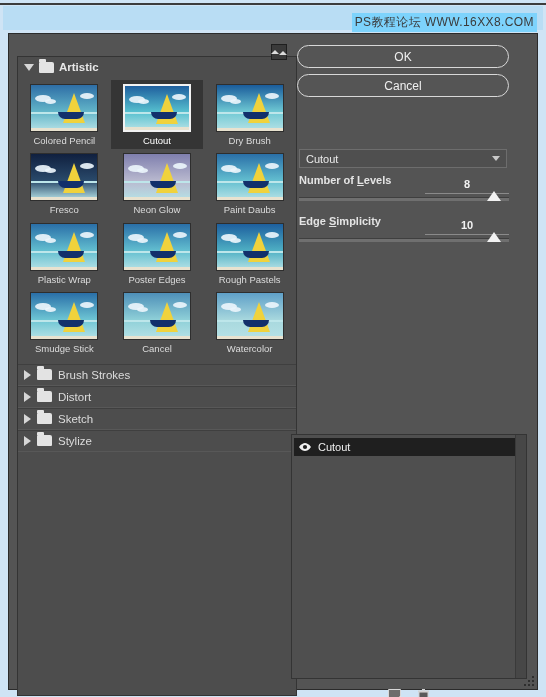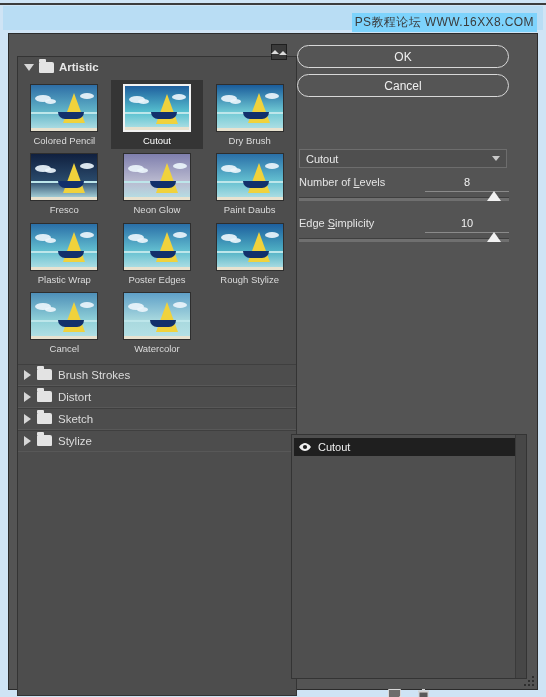--- a/index.html
+++ b/index.html
@@ -186,22 +186,23 @@
   .select .dd {
     width:0;height:0;
     border-left:4px solid transparent;
     border-right:4px solid transparent;
     border-top:5px solid #c9c9c9;
   }
 
   .params { position:absolute; left: 290px; top: 140px; width: 210px; }
   .param { margin-bottom: 14px; }
   .p-head {
-    display:flex; align-items:center;
+    display:flex; align-items:flex-start;
     height: 16px;
+    font-weight: bold;
   }
   .p-label { font-size: 11px; color:#e4e4e4; flex:1; }
   .p-label u { text-decoration: underline; }
   .p-valwrap {
     width: 84px; text-align:center;
     border-bottom: 1px solid #8a8a8a;
     padding-bottom: 1px;
   }
   .p-valwrap.active { border-bottom: 2px solid #2f6fd0; }
   .p-val { font-size: 11px; color:#f2f2f2; }
@@ -404,21 +405,35 @@
     <div class="sky" style="background:linear-gradient(#1d5f9e, #4fb0c4)"></div>
     <div class="sea" style="background:linear-gradient(#4fb0c4, #b6e2e6)"></div>
     <div class="horizon"></div>
     <div class="cloud" style="left:6%;top:22%;width:16px;height:7px"></div>
     <div class="cloud" style="left:20%;top:30%;width:11px;height:5px"></div>
     <div class="cloud" style="left:74%;top:18%;width:14px;height:6px"></div>
     <div class="sail"></div>
     <div class="hull"></div>
     <div class="sand"></div>
             </div>
-            <div class="thumb-cap">Rough Stylize</div>
+            <div class="thumb-cap">Rough Pastels</div>
+          </div>
+          <div class="cell">
+            <div class="thumb">
+    <div class="sky" style="background:linear-gradient(#2a6fa8, #6ec6d4)"></div>
+    <div class="sea" style="background:linear-gradient(#6ec6d4, #b6e2e6)"></div>
+    <div class="horizon"></div>
+    <div class="cloud" style="left:6%;top:22%;width:16px;height:7px"></div>
+    <div class="cloud" style="left:20%;top:30%;width:11px;height:5px"></div>
+    <div class="cloud" style="left:74%;top:18%;width:14px;height:6px"></div>
+    <div class="sail"></div>
+    <div class="hull"></div>
+    <div class="sand"></div>
+            </div>
+            <div class="thumb-cap">Smudge Stick</div>
           </div>
           <div class="cell">
             <div class="thumb">
     <div class="sky" style="background:linear-gradient(#4e8fb8, #8fd0d8)"></div>
     <div class="sea" style="background:linear-gradient(#8fd0d8, #b6e2e6)"></div>
     <div class="horizon"></div>
     <div class="cloud" style="left:6%;top:22%;width:16px;height:7px"></div>
     <div class="cloud" style="left:20%;top:30%;width:11px;height:5px"></div>
     <div class="cloud" style="left:74%;top:18%;width:14px;height:6px"></div>
     <div class="sail"></div>

